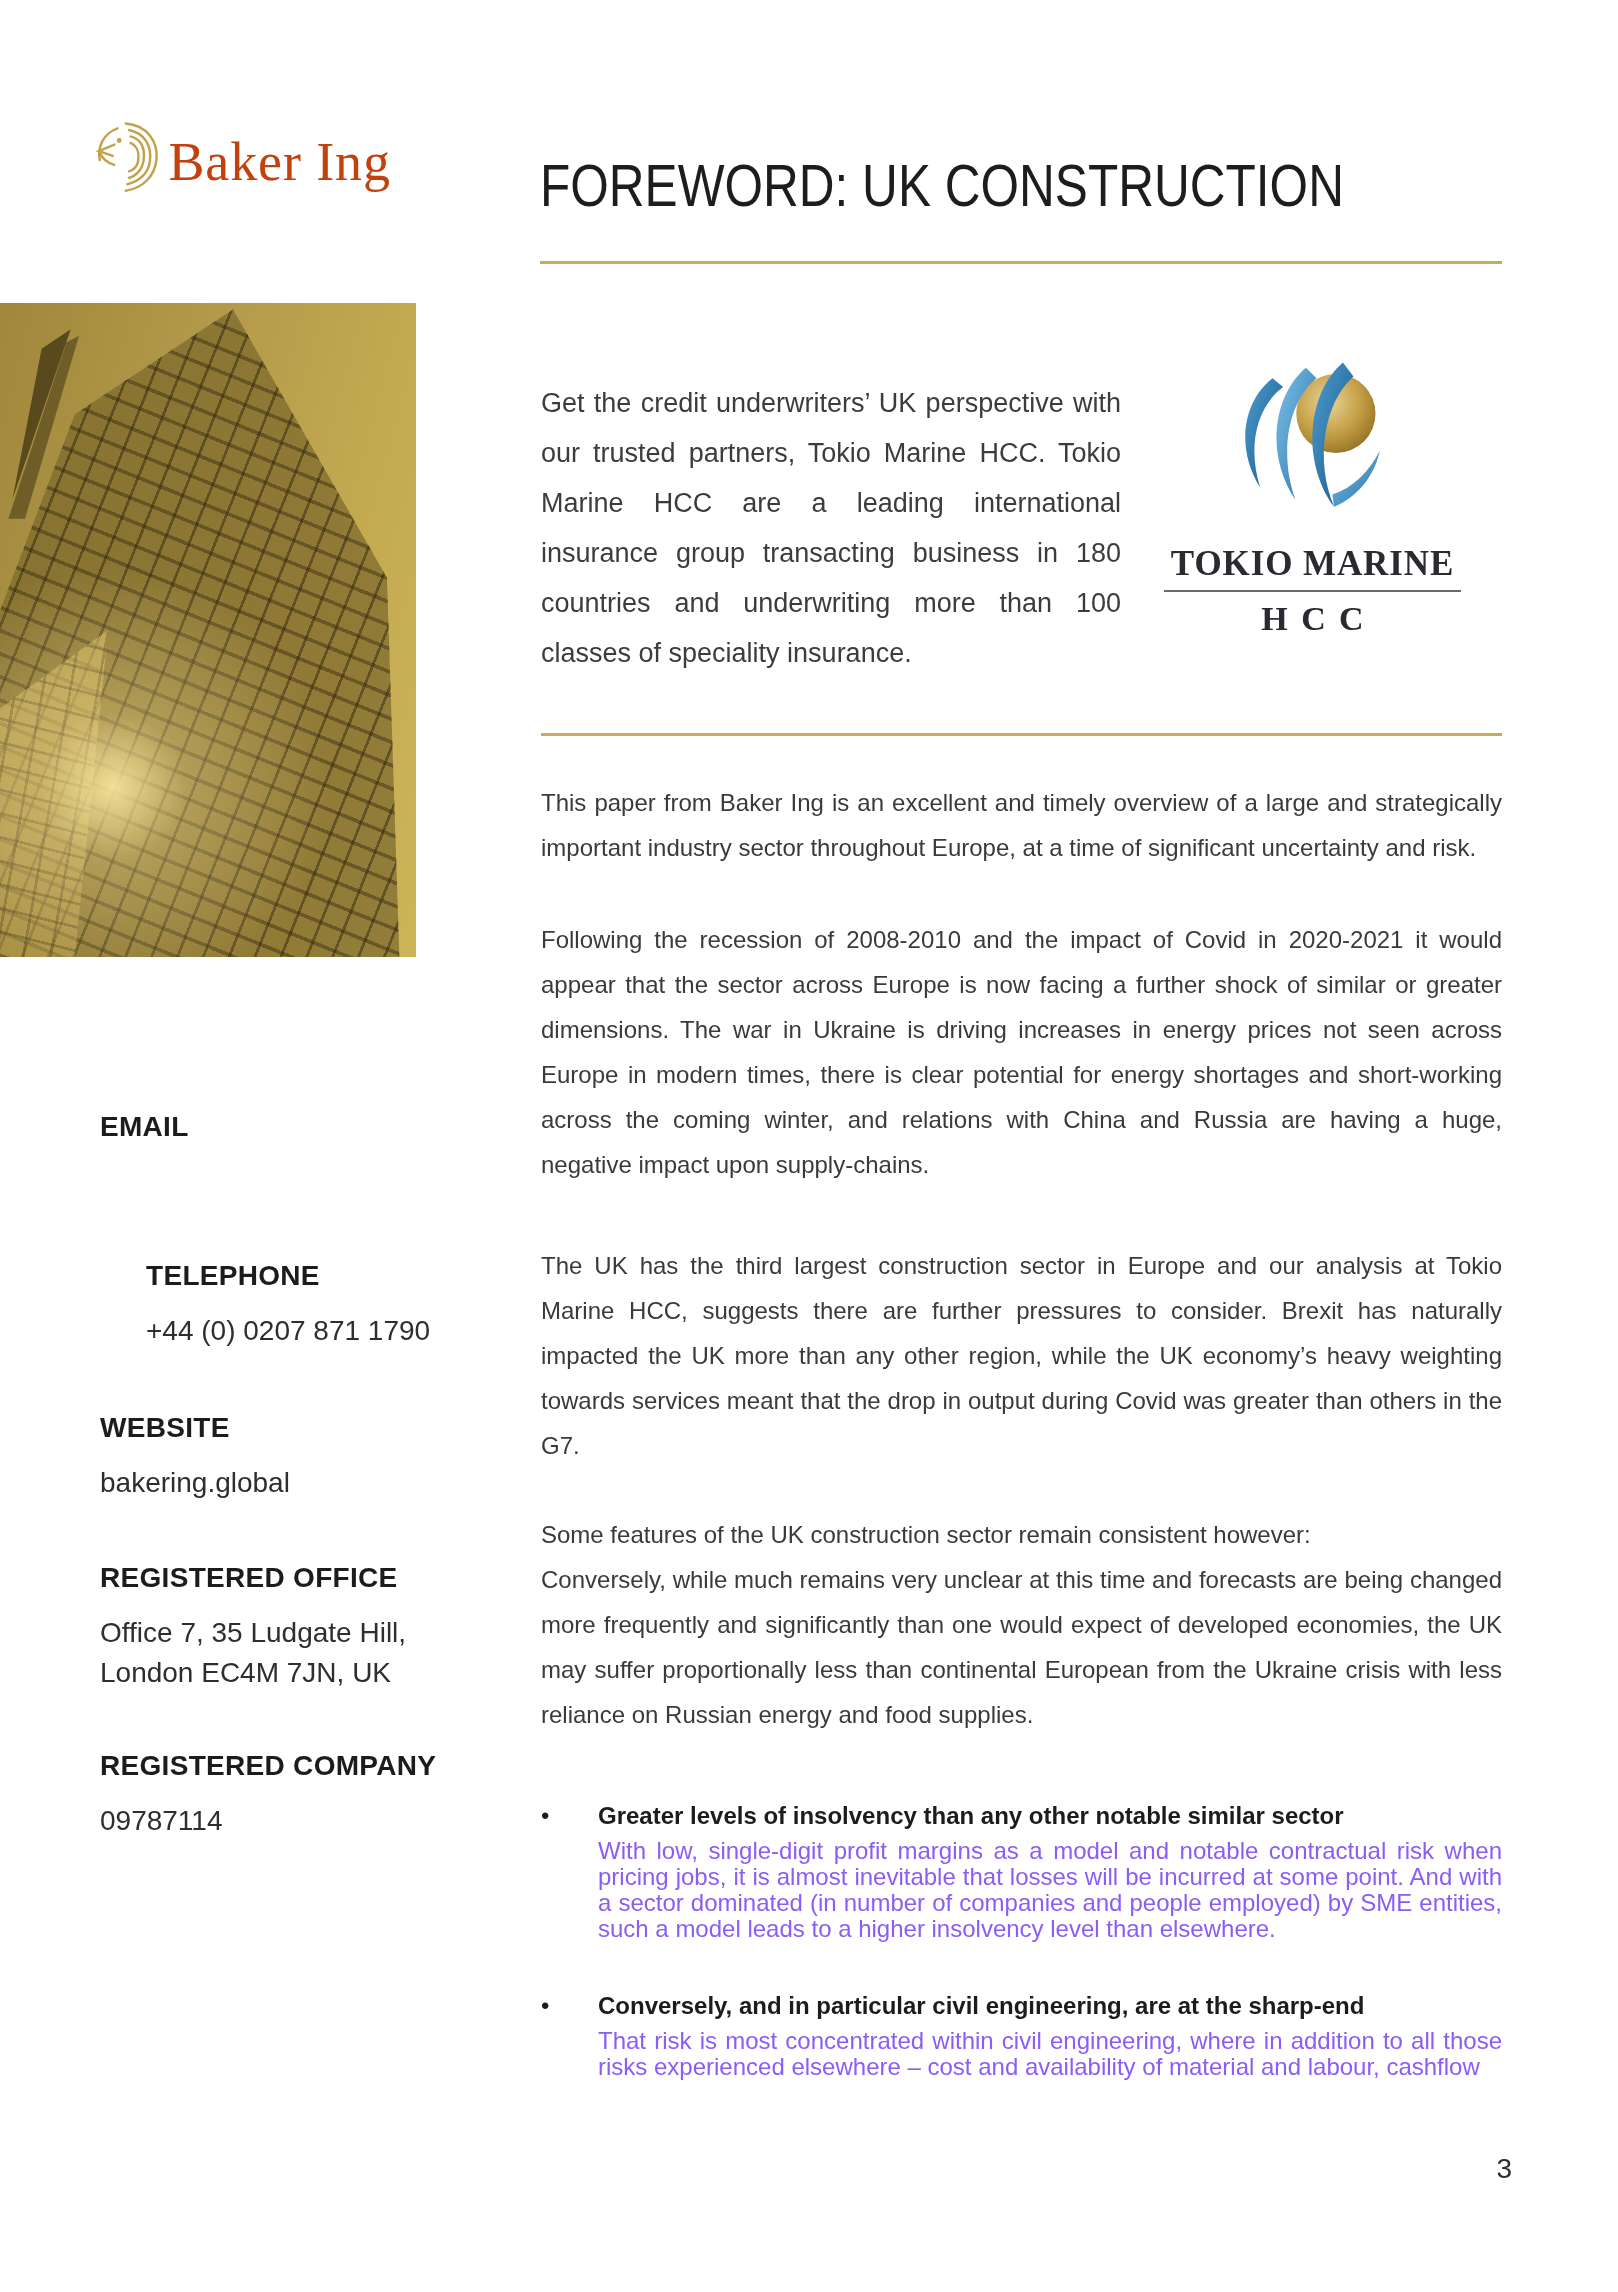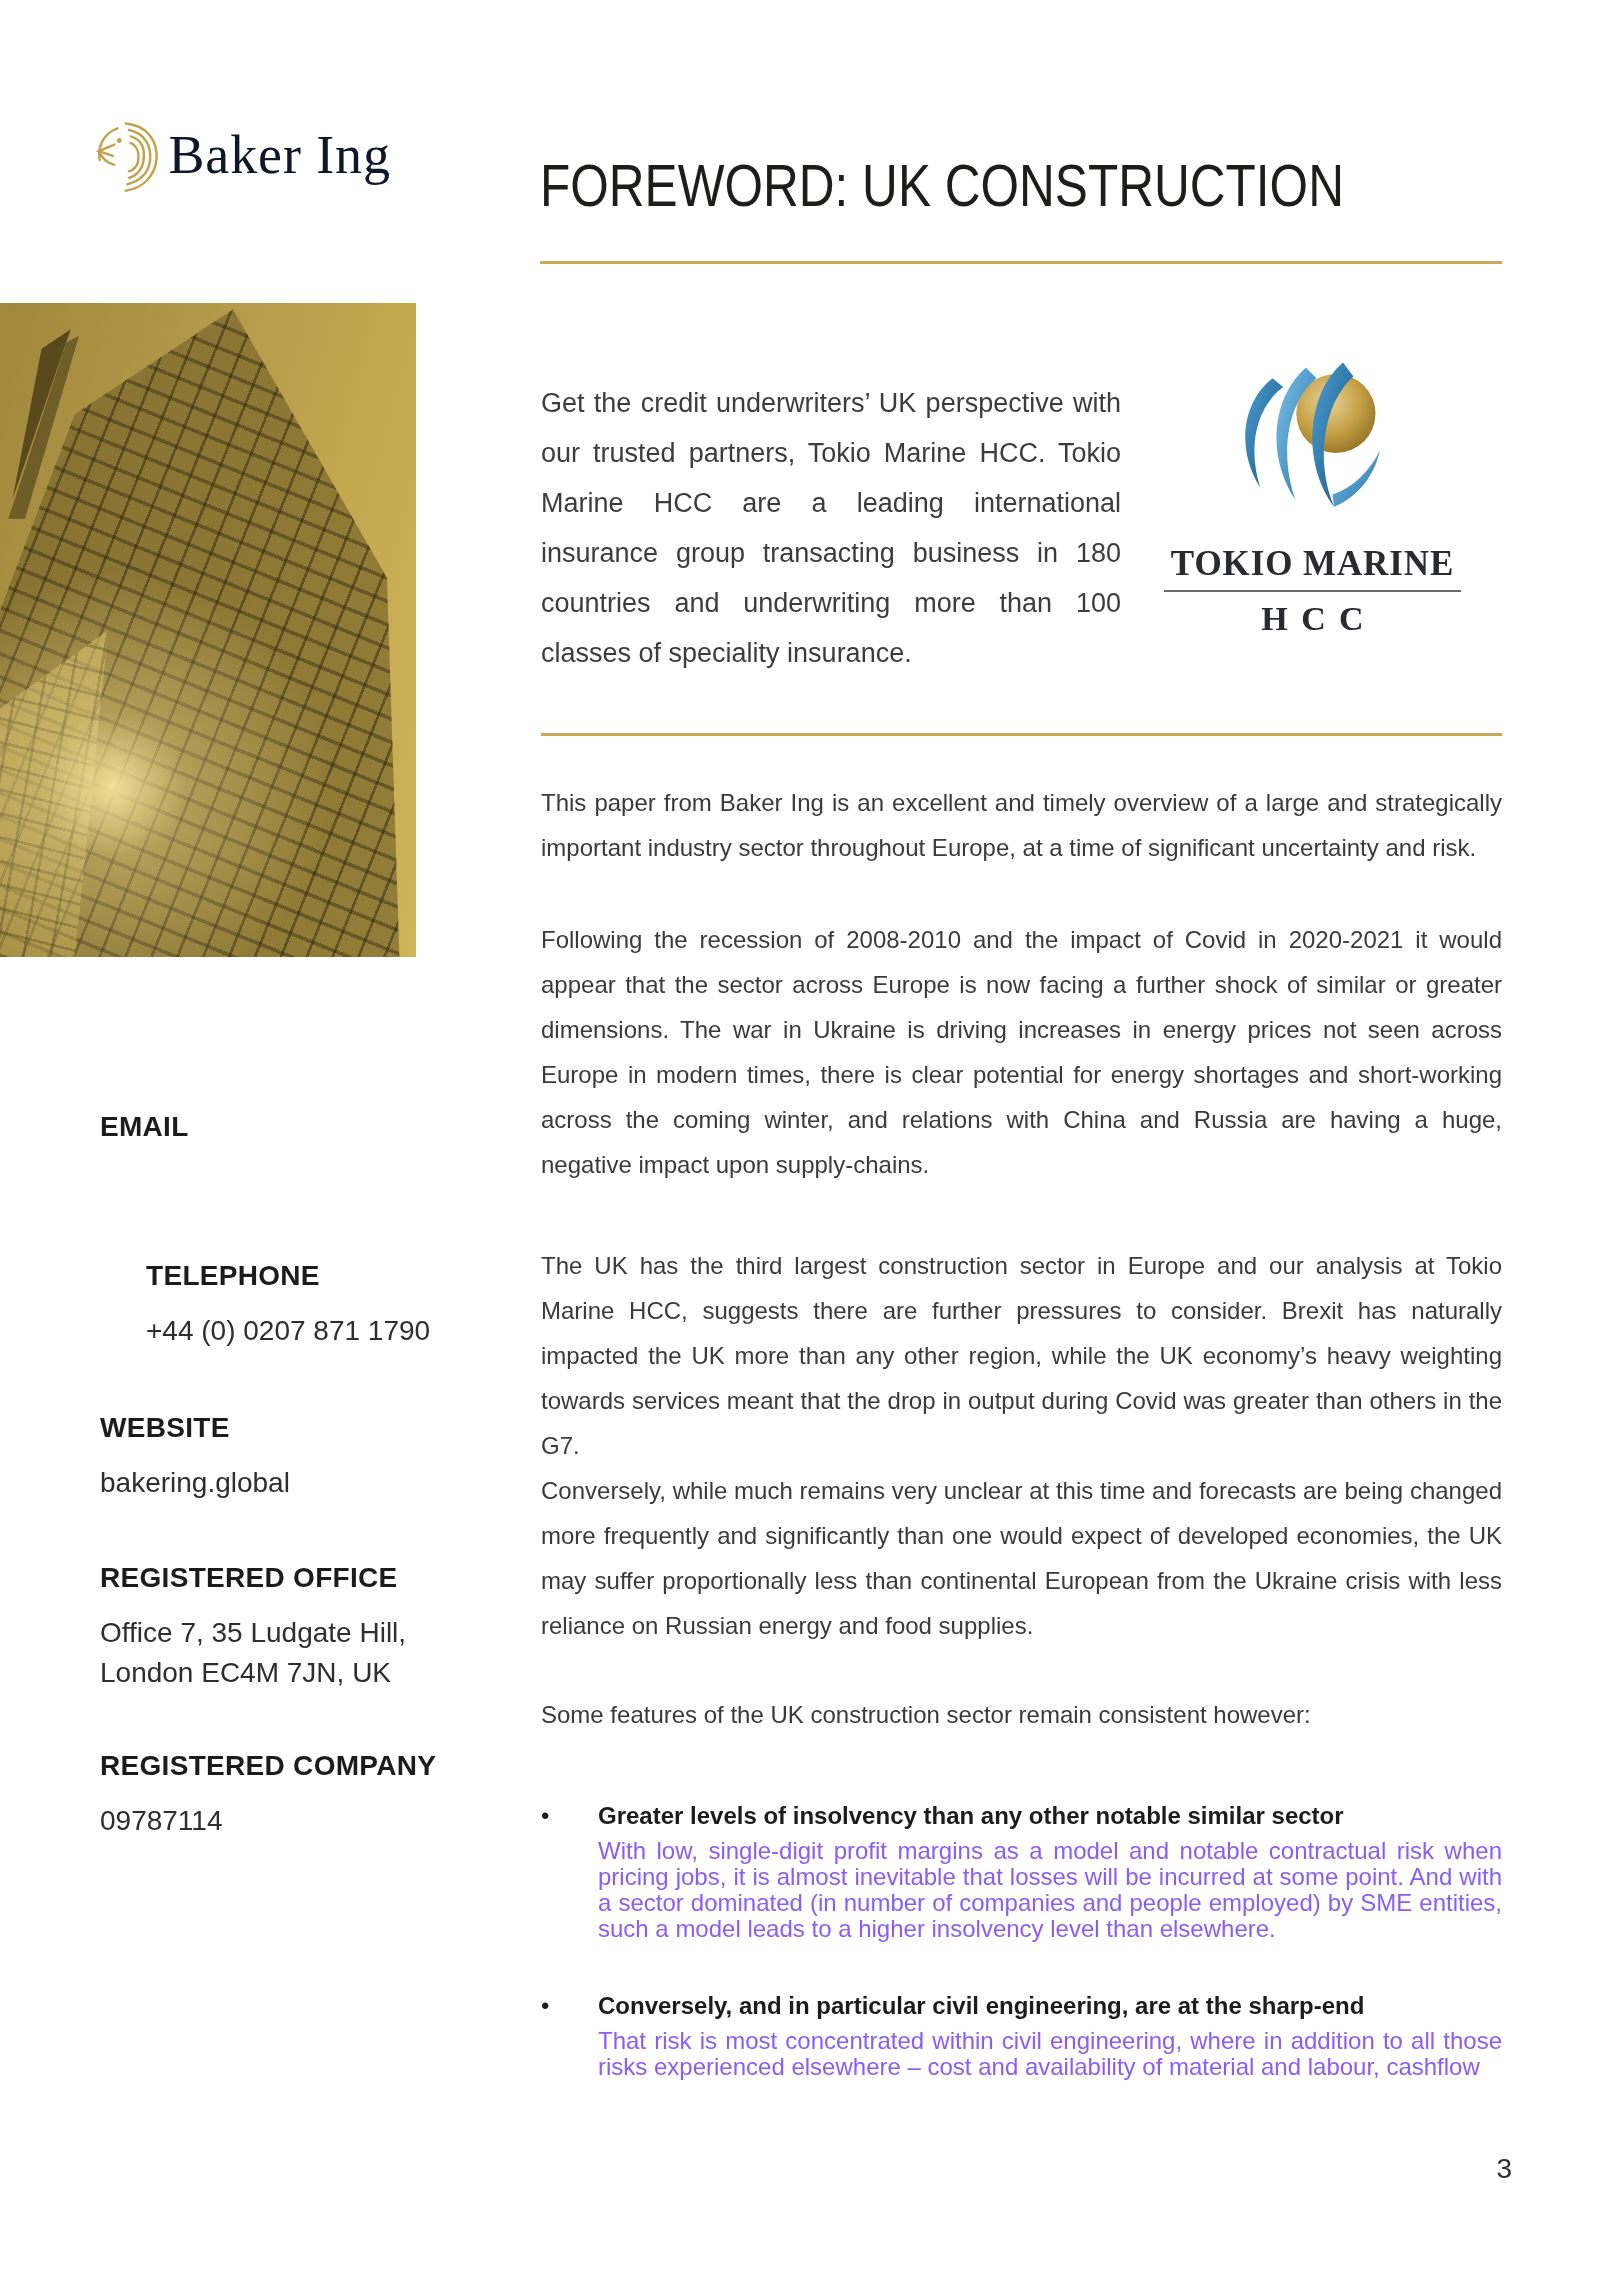--- a/index.html
+++ b/index.html
@@ -8,21 +8,21 @@
     font-family:"Liberation Sans",sans-serif;color:#3a3a3a;
     -webkit-font-smoothing:antialiased;
   }
   .page{position:absolute;inset:0;overflow:hidden;background:#fff;}
 
   
   .brand{position:absolute;left:90px;top:115px;display:flex;align-items:flex-start;}
   .brand svg{width:73px;height:81px;display:block;}
   .brand-word{
     font-family:"Liberation Serif",serif;font-size:54px;line-height:1;
-    color:#0f172a;margin-left:5.4px;margin-top:13px;letter-spacing:0.9px;white-space:nowrap;
+    color:#c2410c;margin-left:5.4px;margin-top:20px;letter-spacing:0.9px;white-space:nowrap;
   }
 
   
   h1.title{
     position:absolute;left:540px;top:152px;margin:0;
     font-size:59px;font-weight:400;color:#1d1d1b;letter-spacing:0;
     transform:scaleX(.84);transform-origin:left top;white-space:nowrap;
   }
   .rule{height:2.7px;background:#c9a95c;}
   .rule-title{position:absolute;left:540px;top:261px;width:962px;}
@@ -178,22 +178,22 @@
     <div class="tm-word">TOKIO MARINE</div>
     <div class="tm-line"></div>
     <div class="tm-sub">HCC</div>
   </div>
 
   <main class="content">
     <div class="rule"></div>
     <p class="p p1">This paper from Baker Ing is an excellent and timely overview of a large and strategically important industry sector throughout Europe, at a time of significant uncertainty and risk.</p>
     <p class="p p2">Following the recession of 2008-2010 and the impact of Covid in 2020-2021 it would appear that the sector across Europe is now facing a further shock of similar or greater dimensions. The war in Ukraine is driving increases in energy prices not seen across Europe in modern times, there is clear potential for energy shortages and short-working across the coming winter, and relations with China and Russia are having a huge, negative impact upon supply-chains.</p>
     <p class="p p3a">The UK has the third largest construction sector in Europe and our analysis at Tokio Marine HCC, suggests there are further pressures to consider. Brexit has naturally impacted the UK more than any other region, while the UK economy’s heavy weighting towards services meant that the drop in output during Covid was greater than others in the G7.</p>
+    <p class="p p4">Some features of the UK construction sector remain consistent however:</p>
     <p class="p p3b">Conversely, while much remains very unclear at this time and forecasts are being changed more frequently and significantly than one would expect of developed economies, the UK may suffer proportionally less than continental European from the Ukraine crisis with less reliance on Russian energy and food supplies.</p>
-    <p class="p p4">Some features of the UK construction sector remain consistent however:</p>
     <ul class="bullets">
       <li>
         <span class="marker">•</span>
         <div class="bul-body">
           <div class="bul-head">Greater levels of insolvency than any other notable similar sector</div>
           <div class="bul-text">With low, single-digit profit margins as a model and notable contractual risk when pricing jobs, it is almost inevitable that losses will be incurred at some point. And with a sector dominated (in number of companies and people employed) by SME entities, such a model leads to a higher insolvency level than elsewhere.</div>
         </div>
       </li>
       <li>
         <span class="marker">•</span>

